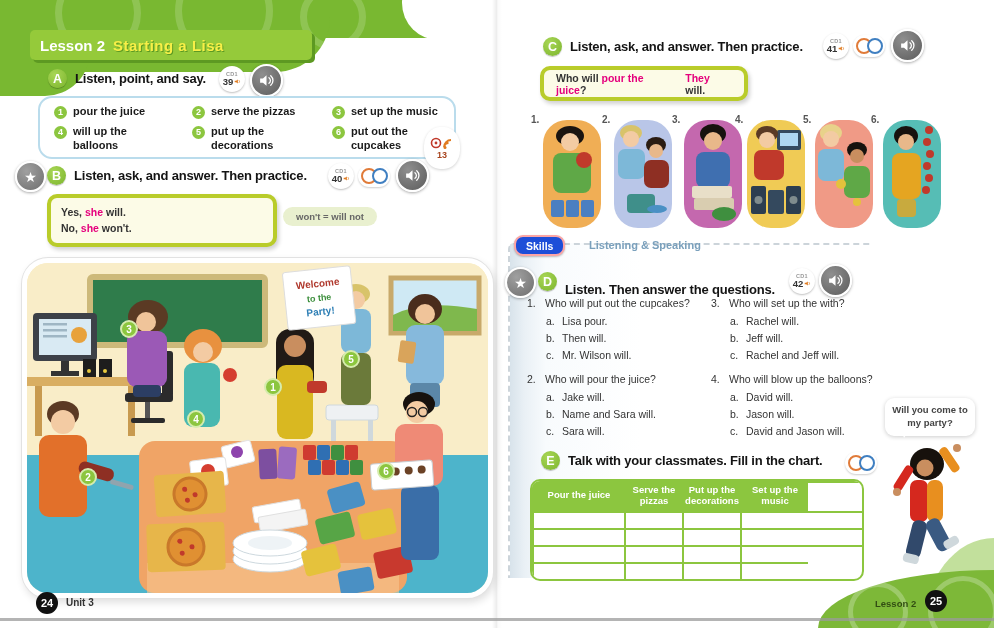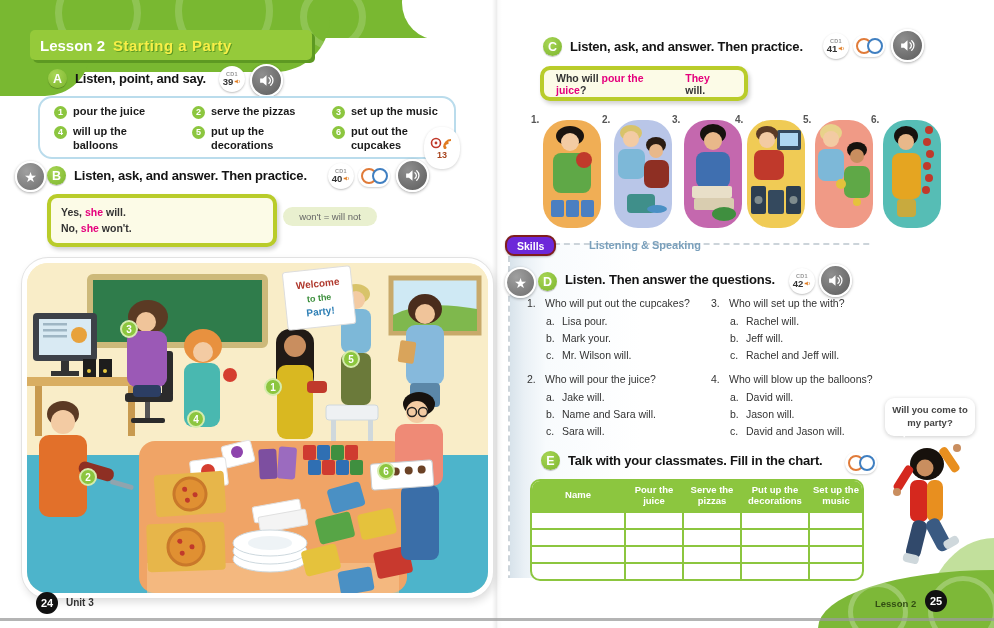--- a/index.html
+++ b/index.html
@@ -53,21 +53,21 @@
   .media-badge svg{width:24px;height:13px;}
   .media-num{font-size:9px;font-weight:700;color:#a8451f;line-height:1;}
 
   .speech{background:#fcfbe7;border:4px solid #b9cc2a;border-radius:10px;
     box-shadow:2px 3px 4px rgba(0,0,0,.18);box-sizing:border-box;}
   .speech-b{left:47px;top:194px;width:230px;height:53px;display:flex;align-items:center;padding:0 10px;gap:12px;}
   .speech-b .qcol{width:108px;font-size:10.5px;font-weight:700;color:#333;line-height:1.3;}
   .speech-b .acol{font-size:10.5px;font-weight:700;color:#333;line-height:1.5;}
   .pink{color:#e5007d;}
   .note-pill{left:283px;top:207px;width:94px;height:19px;background:#e9f0cf;border-radius:10px;
-    display:flex;align-items:center;justify-content:center;font-size:9.5px;font-weight:400;color:#666;}
+    display:flex;align-items:center;justify-content:center;font-size:9.5px;font-weight:700;color:#666;}
 
   .scene{left:22px;top:258px;width:461px;height:330px;border-radius:26px;border:5px solid #fff;
     box-shadow:0 0 0 1px #e2e2e2,2px 4px 9px rgba(0,0,0,.14);overflow:hidden;background:#f9edc8;}
   .scene svg{display:block;width:100%;height:100%;}
 
   .footer-dot{width:22px;height:22px;border-radius:50%;background:#111;color:#fff;
     font-size:11px;font-weight:800;display:flex;align-items:center;justify-content:center;}
   .footer-label{font-size:10px;font-weight:700;color:#333;}
 
   
@@ -76,21 +76,21 @@
     background:linear-gradient(90deg,rgba(0,0,0,0),rgba(0,0,0,.07) 45%,rgba(0,0,0,.02) 60%,rgba(0,0,0,0));}
   .speech-c{left:43px;top:66px;width:208px;height:35px;display:flex;align-items:center;padding:0 12px;gap:10px;
     font-size:10.5px;font-weight:700;color:#333;}
   .pic{position:absolute;top:112px;width:58px;}
   .pic-num{position:absolute;left:-12px;top:2px;font-size:10px;font-weight:700;color:#555;}
   .pic-art{position:absolute;left:0;top:8px;width:58px;height:108px;}
 
   .skills-panel{left:11px;top:243px;width:360px;height:333px;border-radius:6px 0 0 0;
     border-top:2px dashed #ccd4da;border-left:2px dashed #ccd4da;
     background:linear-gradient(90deg,#d8e3eb 0px,#e9f0f5 14px,#f8fbfd 36px,#ffffff 130px);}
-  .skills-tab{left:8px;top:235px;height:17px;padding:0 10px;background:#6d28d9;border:2px solid #7f1d1d;
+  .skills-tab{left:17px;top:235px;height:17px;padding:0 10px;background:#1d4ed8;border:2px solid #fca5a5;
     border-radius:9px;color:#fff;font-size:10.5px;font-weight:800;display:flex;align-items:center;
     box-shadow:0 1px 2px rgba(0,0,0,.25);}
   .skills-sub{left:92px;top:239px;font-size:11px;font-weight:700;color:#7aa0bc;}
 
   .qcolumn{position:absolute;top:297px;width:184px;}
   .q-left{left:30px;} .q-right{left:214px;}
   .q-block{margin-bottom:12px;}
   .q-line{display:flex;gap:5px;font-size:10.5px;color:#333;line-height:1.25;margin-bottom:4px;}
   .q-n{flex:0 0 13px;}
   .opt{display:flex;gap:5px;font-size:10.5px;color:#333;margin:4.5px 0 0 19px;line-height:1.2;}
@@ -130,21 +130,21 @@
     <div class="abs deco-bulge"></div>
     <div class="abs deco-bulge2"></div>
     <div class="abs deco-ring" style="left:55px;top:-30px;width:72px;height:72px;"></div>
     <div class="abs deco-ring" style="left:175px;top:-38px;width:84px;height:84px;"></div>
     <div class="abs deco-ring" style="left:300px;top:-16px;width:52px;height:52px;"></div>
     <div class="abs deco-scallop" style="left:402px;top:-34px;width:74px;height:74px;"></div>
     <div class="abs deco-scallop" style="left:432px;top:10px;width:58px;height:58px;"></div>
 
     <div class="abs banner">
       <span class="lnum">Lesson 2</span>
-      <span class="ltitle">Starting a Party</span>
+      <span class="ltitle">Starting a Lisa</span>
     </div>
 
     <div class="letter-circle" style="left:48px;top:69px;">A</div>
     <div class="sec-title" style="left:75px;top:71px;">Listen, point, and say.</div>
     <div class="cd-badge" style="left:219px;top:66px;">
       <span class="cd-top">CD1</span>
       <span class="cd-num">
           <span>39</span>
           <svg viewBox="0 0 10 10">
             <path d="M1 4v2h2l2.5 2V2L3 4H1z" fill="#e07b20"></path>
@@ -531,21 +531,21 @@
     </div>
 
     <div class="abs skills-panel"></div>
     <div class="abs skills-tab">Skills</div>
     <div class="abs skills-sub">Listening &amp; Speaking</div>
 
     <div class="star-btn" style="left:8px;top:267px;">
         <span>★</span>
       </div>
     <div class="letter-circle" style="left:41px;top:272px;">D</div>
-    <div class="sec-title" style="left:68px;top:272px;">Listen. Then answer the questions.</div>
+    <div class="sec-title" style="left:68px;top:282px;">Listen. Then answer the questions.</div>
     <div class="cd-badge" style="left:292px;top:268px;">
       <span class="cd-top">CD1</span>
       <span class="cd-num">
           <span>42</span>
           <svg viewBox="0 0 10 10">
             <path d="M1 4v2h2l2.5 2V2L3 4H1z" fill="#e07b20"></path>
             <path d="M7 3a3 3 0 010 4" stroke="#e07b20" fill="none" stroke-width="1"></path>
           </svg>
         </span>
     </div>
@@ -561,21 +561,21 @@
         <div class="q-line">
             <span class="q-n">1.</span>
             <span>Who will put out the cupcakes?</span>
           </div>
         <div class="opt">
             <span class="opt-l">a.</span>
             <span>Lisa pour.</span>
           </div>
         <div class="opt">
             <span class="opt-l">b.</span>
-            <span>Mark your.</span>
+            <span>Then will.</span>
           </div>
         <div class="opt">
             <span class="opt-l">c.</span>
             <span>Mr. Wilson will.</span>
           </div>
       </div>
       <div class="q-block">
         <div class="q-line">
             <span class="q-n">2.</span>
             <span>Who will pour the juice?</span>
@@ -635,21 +635,20 @@
     </div>
 
     <div class="letter-circle" style="left:44px;top:451px;">E</div>
     <div class="sec-title" style="left:71px;top:453px;">Talk with your classmates. Fill in the chart.</div>
     <div class="pair-icon" style="left:348px;top:452px;">
         <span class="p1"></span>
         <span class="p2"></span>
       </div>
 
     <div class="abs etable">
-      <div class="th">Name</div>
       <div class="th bl">Pour the juice</div>
       <div class="th bl">Serve the pizzas</div>
       <div class="th bl">Put up the decorations</div>
       <div class="th bl">Set up the music</div>
       <div class="td"></div>
         <div class="td bl"></div>
         <div class="td bl"></div>
         <div class="td bl"></div>
         <div class="td bl"></div>
       <div class="td"></div>

